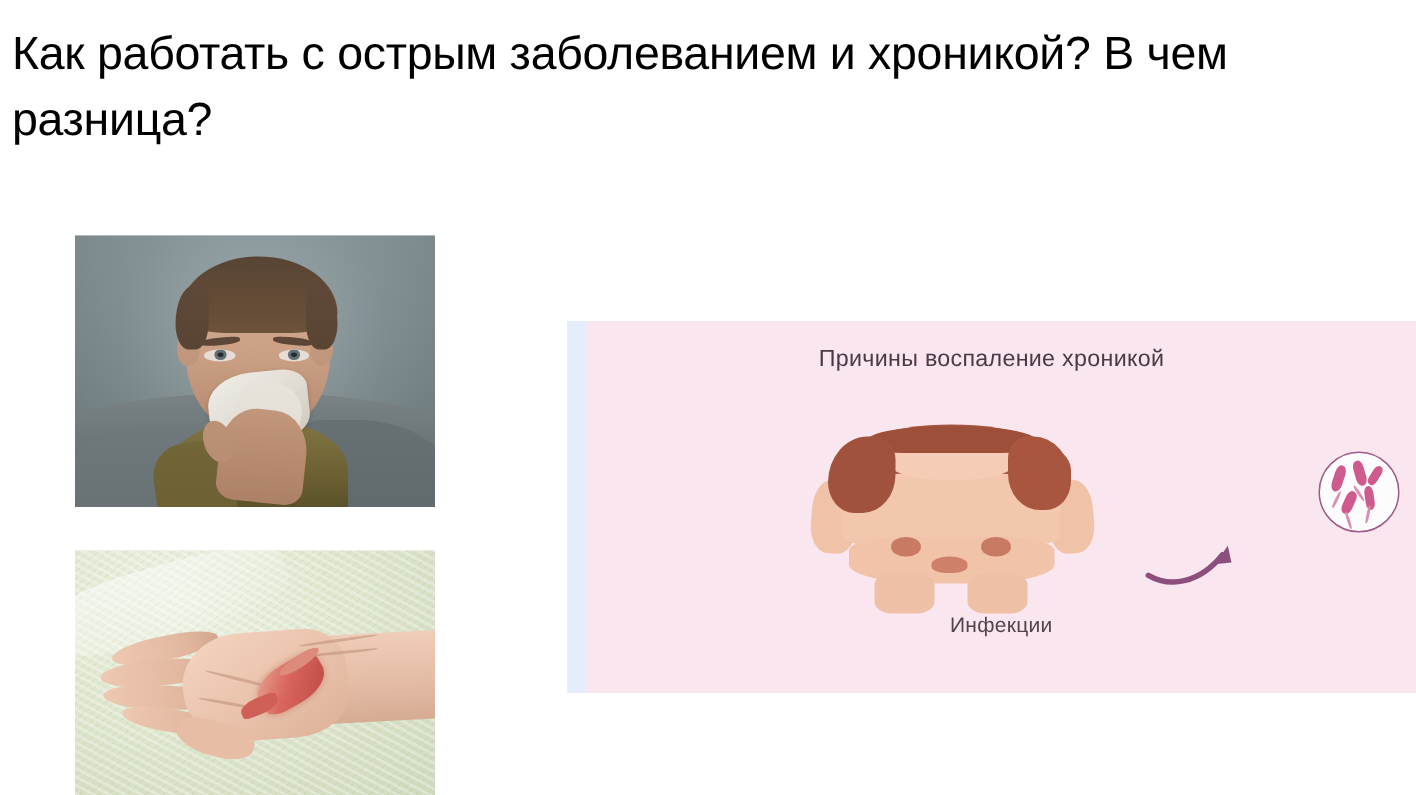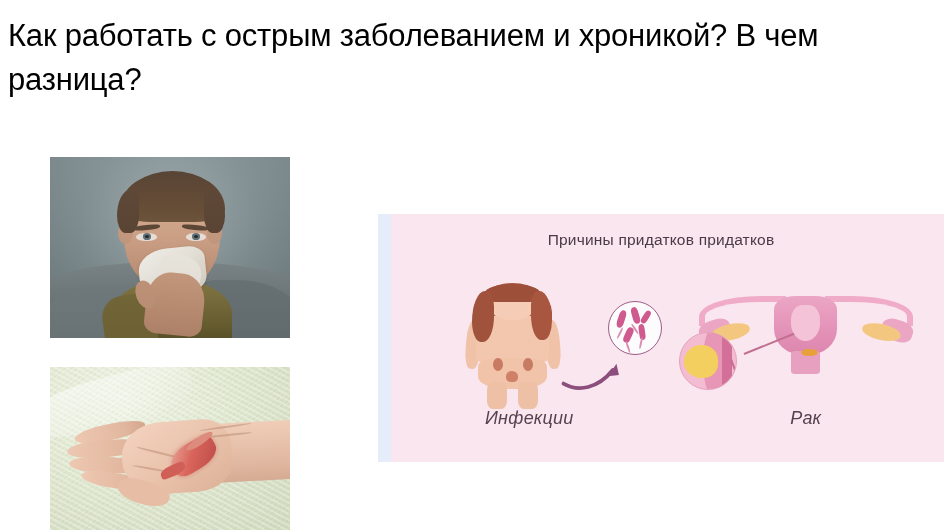--- a/index.html
+++ b/index.html
@@ -330,25 +330,24 @@
     display: flex;
     flex-direction: column;
     align-items: center;
   }
   .ig-art {
     position: relative;
     width: 100%;
     height: 132px;
   }
   .ig-label {
-    font-size: 18px;
+    font-size: 14px;
     color: #55424f;
     margin-top: 4px;
     letter-spacing: 0.2px;
-    font-style: italic;
   }
 
   
   .w-fig { position: absolute; left: 24%; top: 8%; width: 40%; height: 92%; }
   .w-hair-back {
     position: absolute; left: 14%; top: 0%;
     width: 72%; height: 50%;
     background: #a8563f; border-radius: 50% 50% 38% 38%;
   }
   .w-head {
@@ -674,21 +673,21 @@
     <div class="pw-line pw-l2"></div>
     <div class="pw-line pw-l3"></div>
     <div class="pw-line pw-l4"></div>
     <div class="pw-wound"></div>
     <div class="pw-wound2"></div>
     <div class="pw-wound3"></div>
   </div>
 
   <div class="infographic">
     <div class="ig-blue-strip"></div>
-    <div class="ig-title">Причины придатков придатков</div>
+    <div class="ig-title">Причины воспаление хроникой</div>
 
     <div class="ig-items">
 
       <div class="ig-item">
         <div class="ig-art">
           <div class="w-fig">
             <div class="w-hair-back"></div>
             <div class="w-armL"></div>
             <div class="w-armR"></div>
             <div class="w-torso"></div>
@@ -716,42 +715,18 @@
             <div class="flag f-a"></div>
             <div class="flag f-b"></div>
             <div class="flag f-c"></div>
             <div class="flag f-d"></div>
           </div>
         </div>
         <div class="ig-label">Инфекции</div>
       </div>
 
 
-      <div class="ig-item">
-        <div class="ig-art">
-          <div class="ut">
-            <div class="ut-tubeL"></div>
-            <div class="ut-tubeR"></div>
-            <div class="ut-fimL"></div>
-            <div class="ut-fimR"></div>
-            <div class="ut-ovL"></div>
-            <div class="ut-ovR"></div>
-            <div class="ut-body"></div>
-            <div class="ut-cav"></div>
-            <div class="ut-cx"></div>
-            <div class="tumor-dot"></div>
-            <div class="lens-stem"></div>
-            <div class="tumor-lens">
-              <div class="tl-wall"></div>
-              <div class="tl-wall2"></div>
-              <div class="tl-mass"></div>
-              <div class="tl-line"></div>
-            </div>
-          </div>
-        </div>
-        <div class="ig-label">Рак</div>
-      </div>
 
 
     </div>
   </div>
 
 </div>
 
 </body></html>

